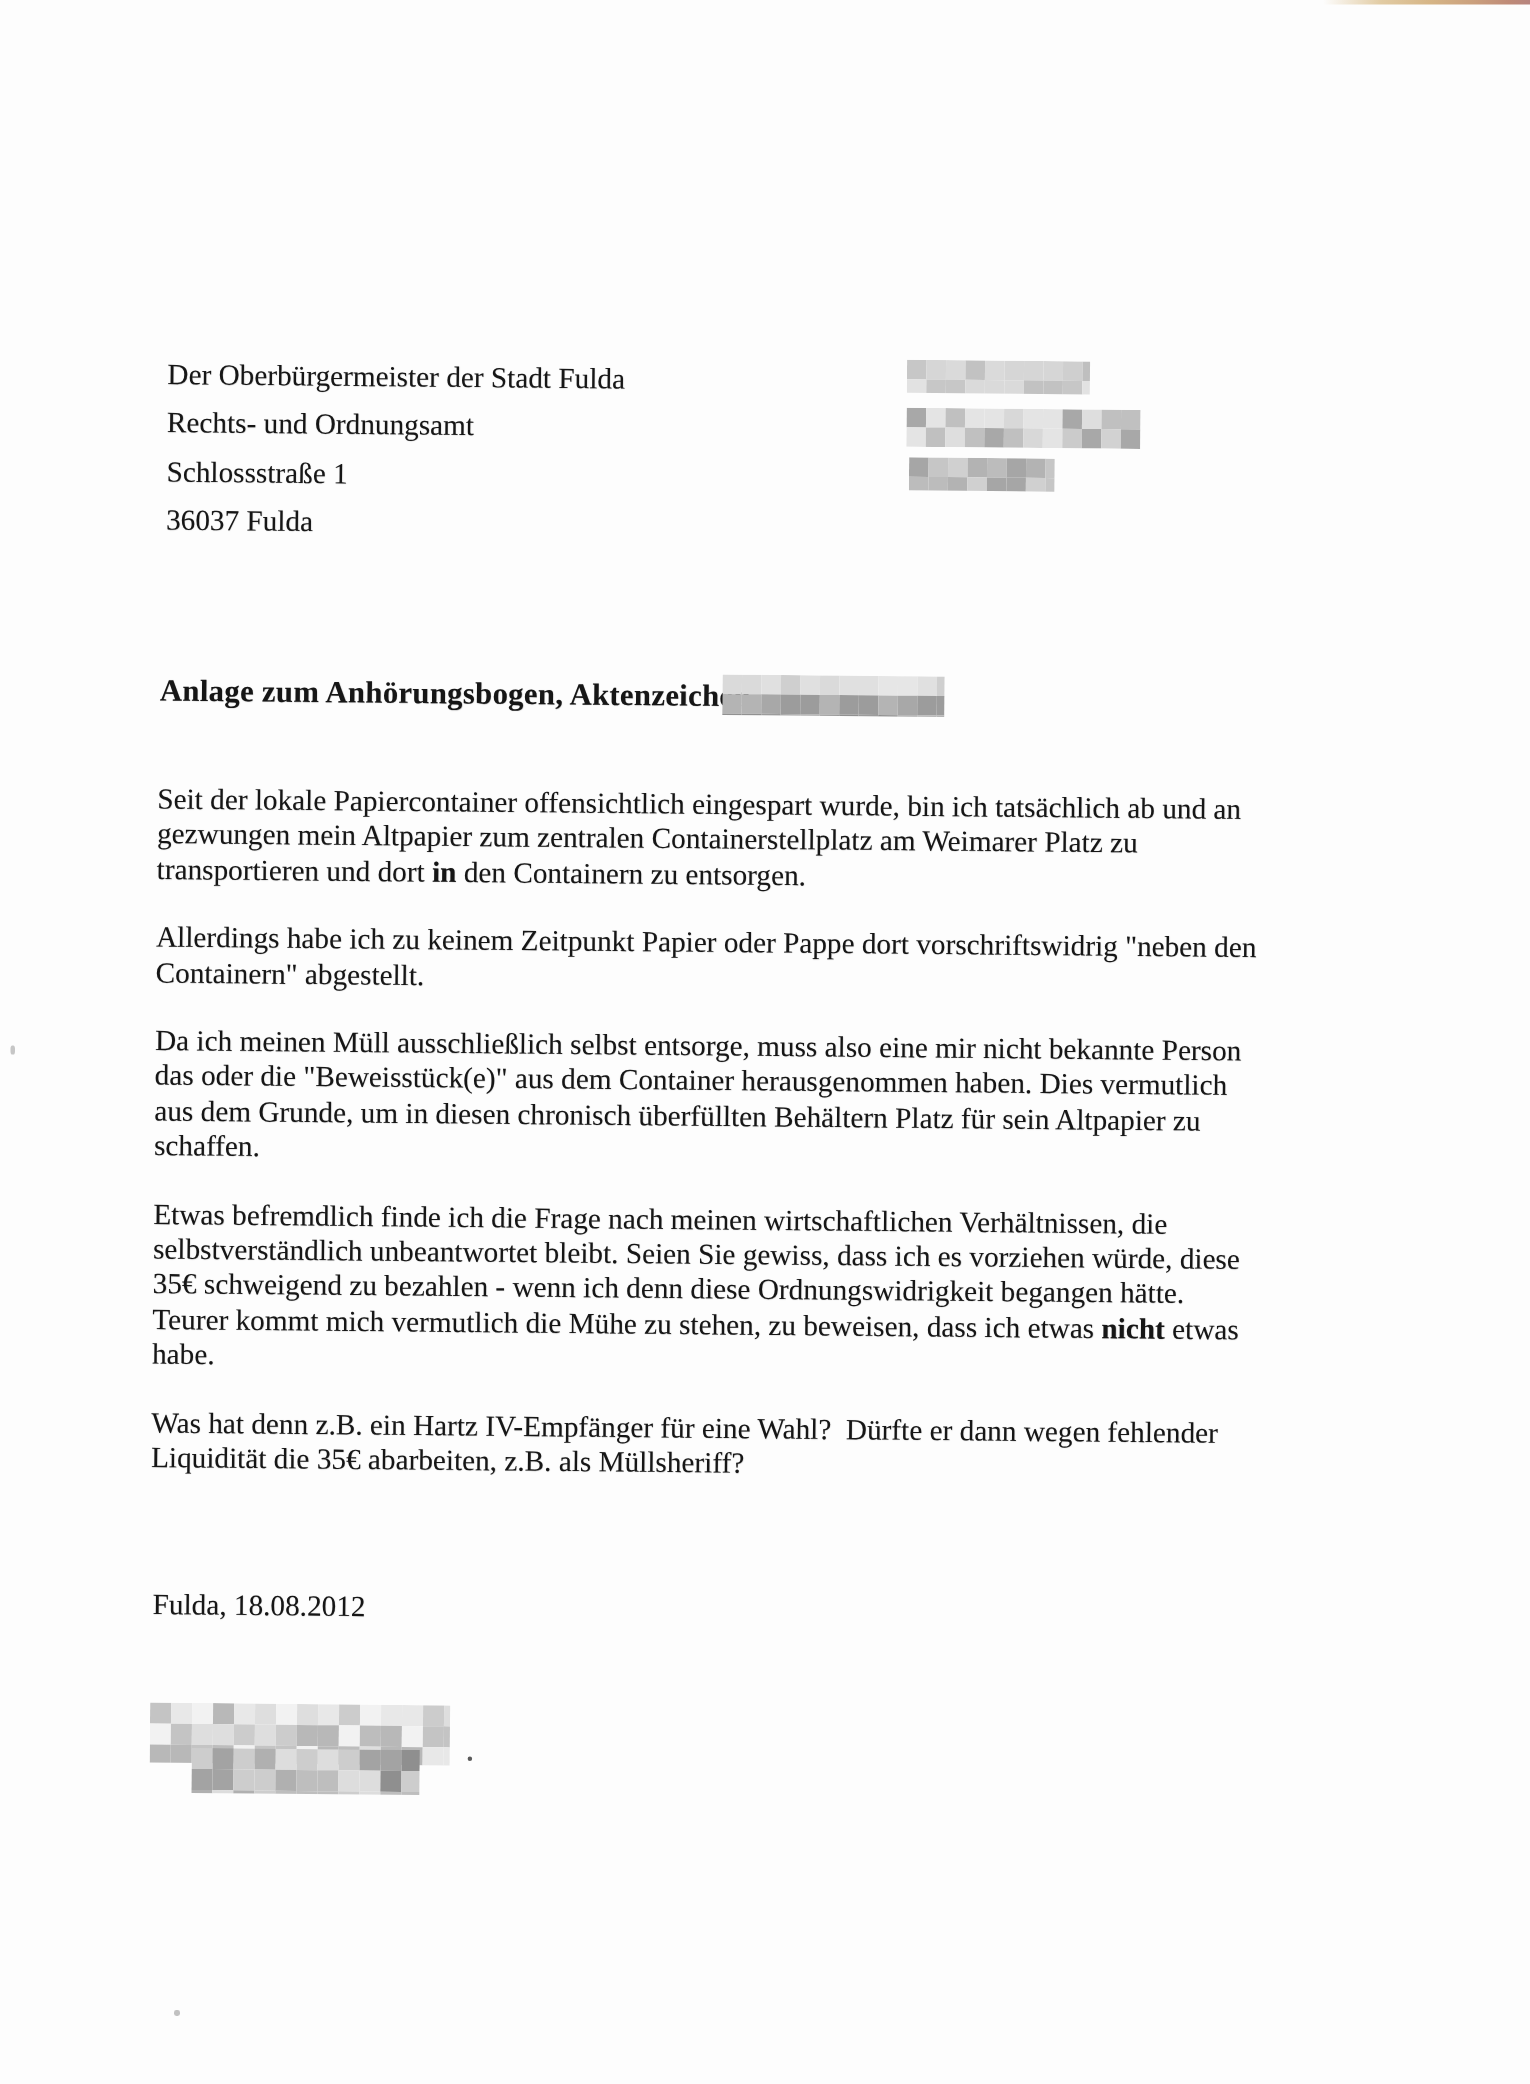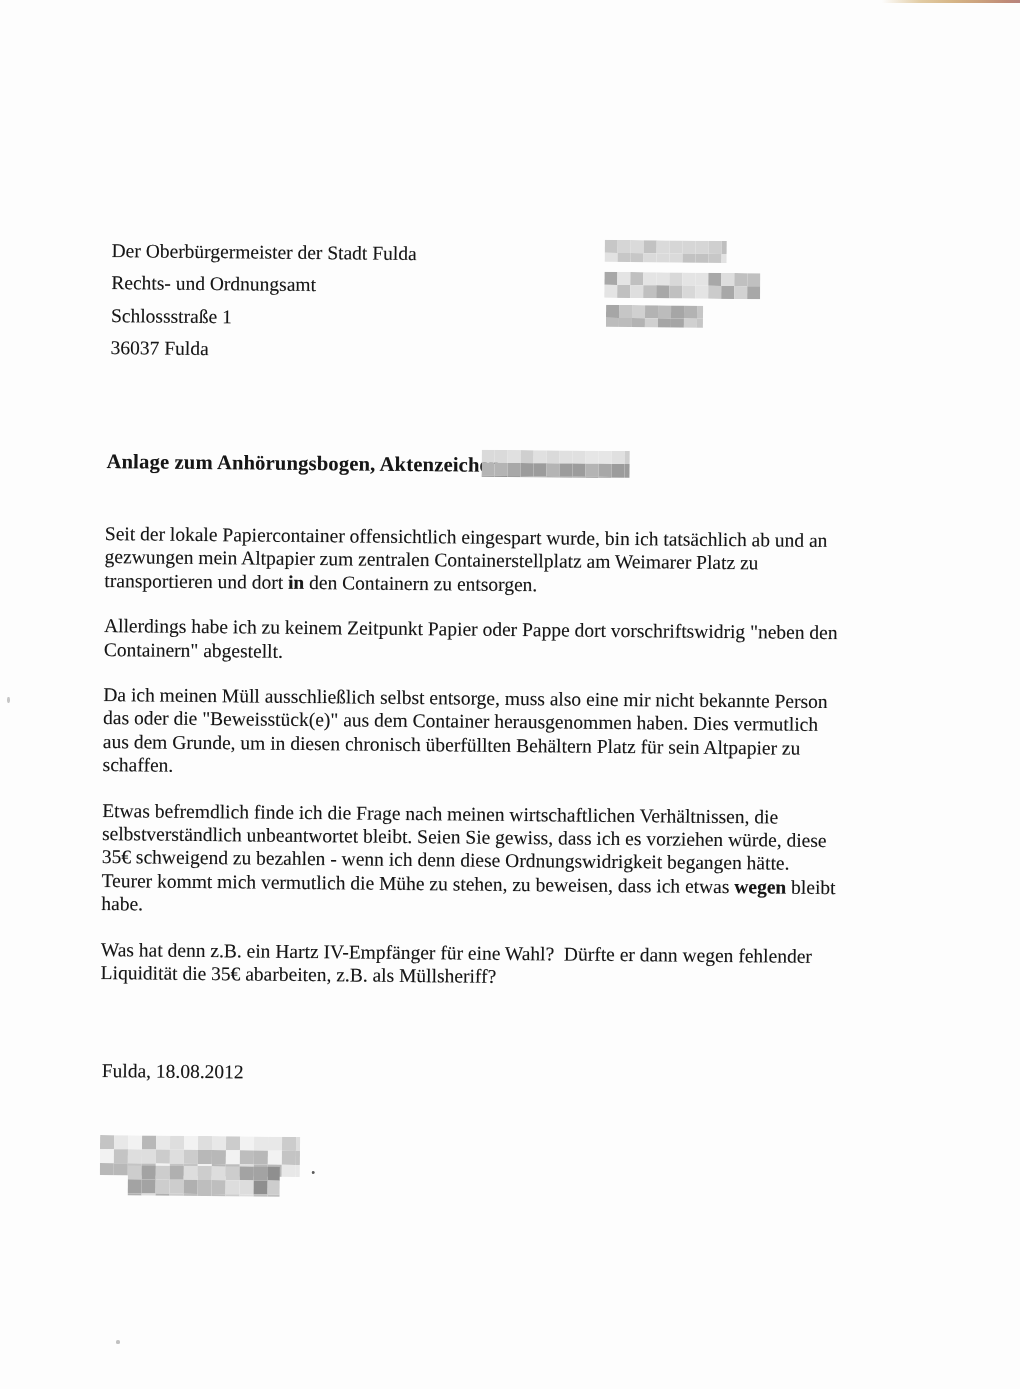--- a/index.html
+++ b/index.html
@@ -83,21 +83,21 @@
         <div class="paragraph">
           <div class="line">Da ich meinen Müll ausschließlich selbst entsorge, muss also eine mir nicht bekannte Person</div>
           <div class="line">das oder die "Beweisstück(e)" aus dem Container herausgenommen haben. Dies vermutlich</div>
           <div class="line">aus dem Grunde, um in diesen chronisch überfüllten Behältern Platz für sein Altpapier zu</div>
           <div class="line">schaffen.</div>
         </div>
         <div class="paragraph">
           <div class="line">Etwas befremdlich finde ich die Frage nach meinen wirtschaftlichen Verhältnissen, die</div>
           <div class="line">selbstverständlich unbeantwortet bleibt. Seien Sie gewiss, dass ich es vorziehen würde, diese</div>
           <div class="line">35€ schweigend zu bezahlen - wenn ich denn diese Ordnungswidrigkeit begangen hätte.</div>
-          <div class="line"><span>Teurer kommt mich vermutlich die Mühe zu stehen, zu beweisen, dass ich etwas </span><b>wegen</b><span> bleibt</span></div>
+          <div class="line"><span>Teurer kommt mich vermutlich die Mühe zu stehen, zu beweisen, dass ich etwas </span><b>nicht</b><span> etwas</span></div>
           <div class="line">habe.</div>
         </div>
         <div class="paragraph">
           <div class="line">Was hat denn z.B. ein Hartz IV-Empfänger für eine Wahl?  Dürfte er dann wegen fehlender</div>
           <div class="line">Liquidität die 35€ abarbeiten, z.B. als Müllsheriff?</div>
         </div>
       </div>
 
     <div class="dateline">Fulda, 18.08.2012</div>
 

